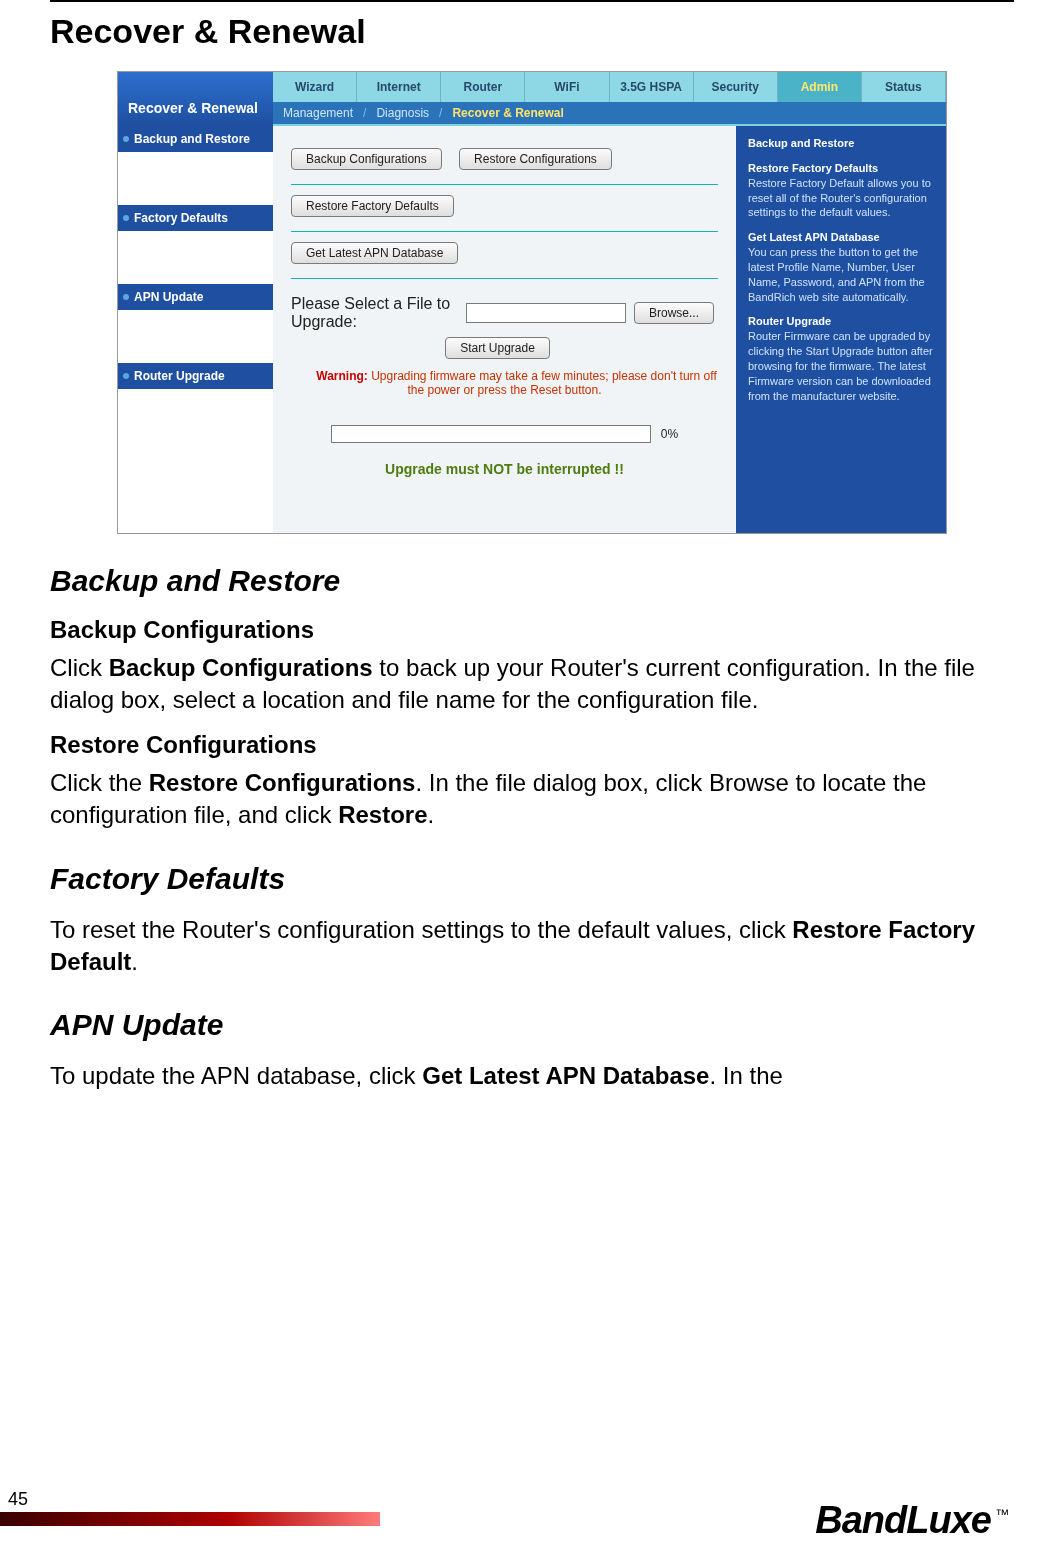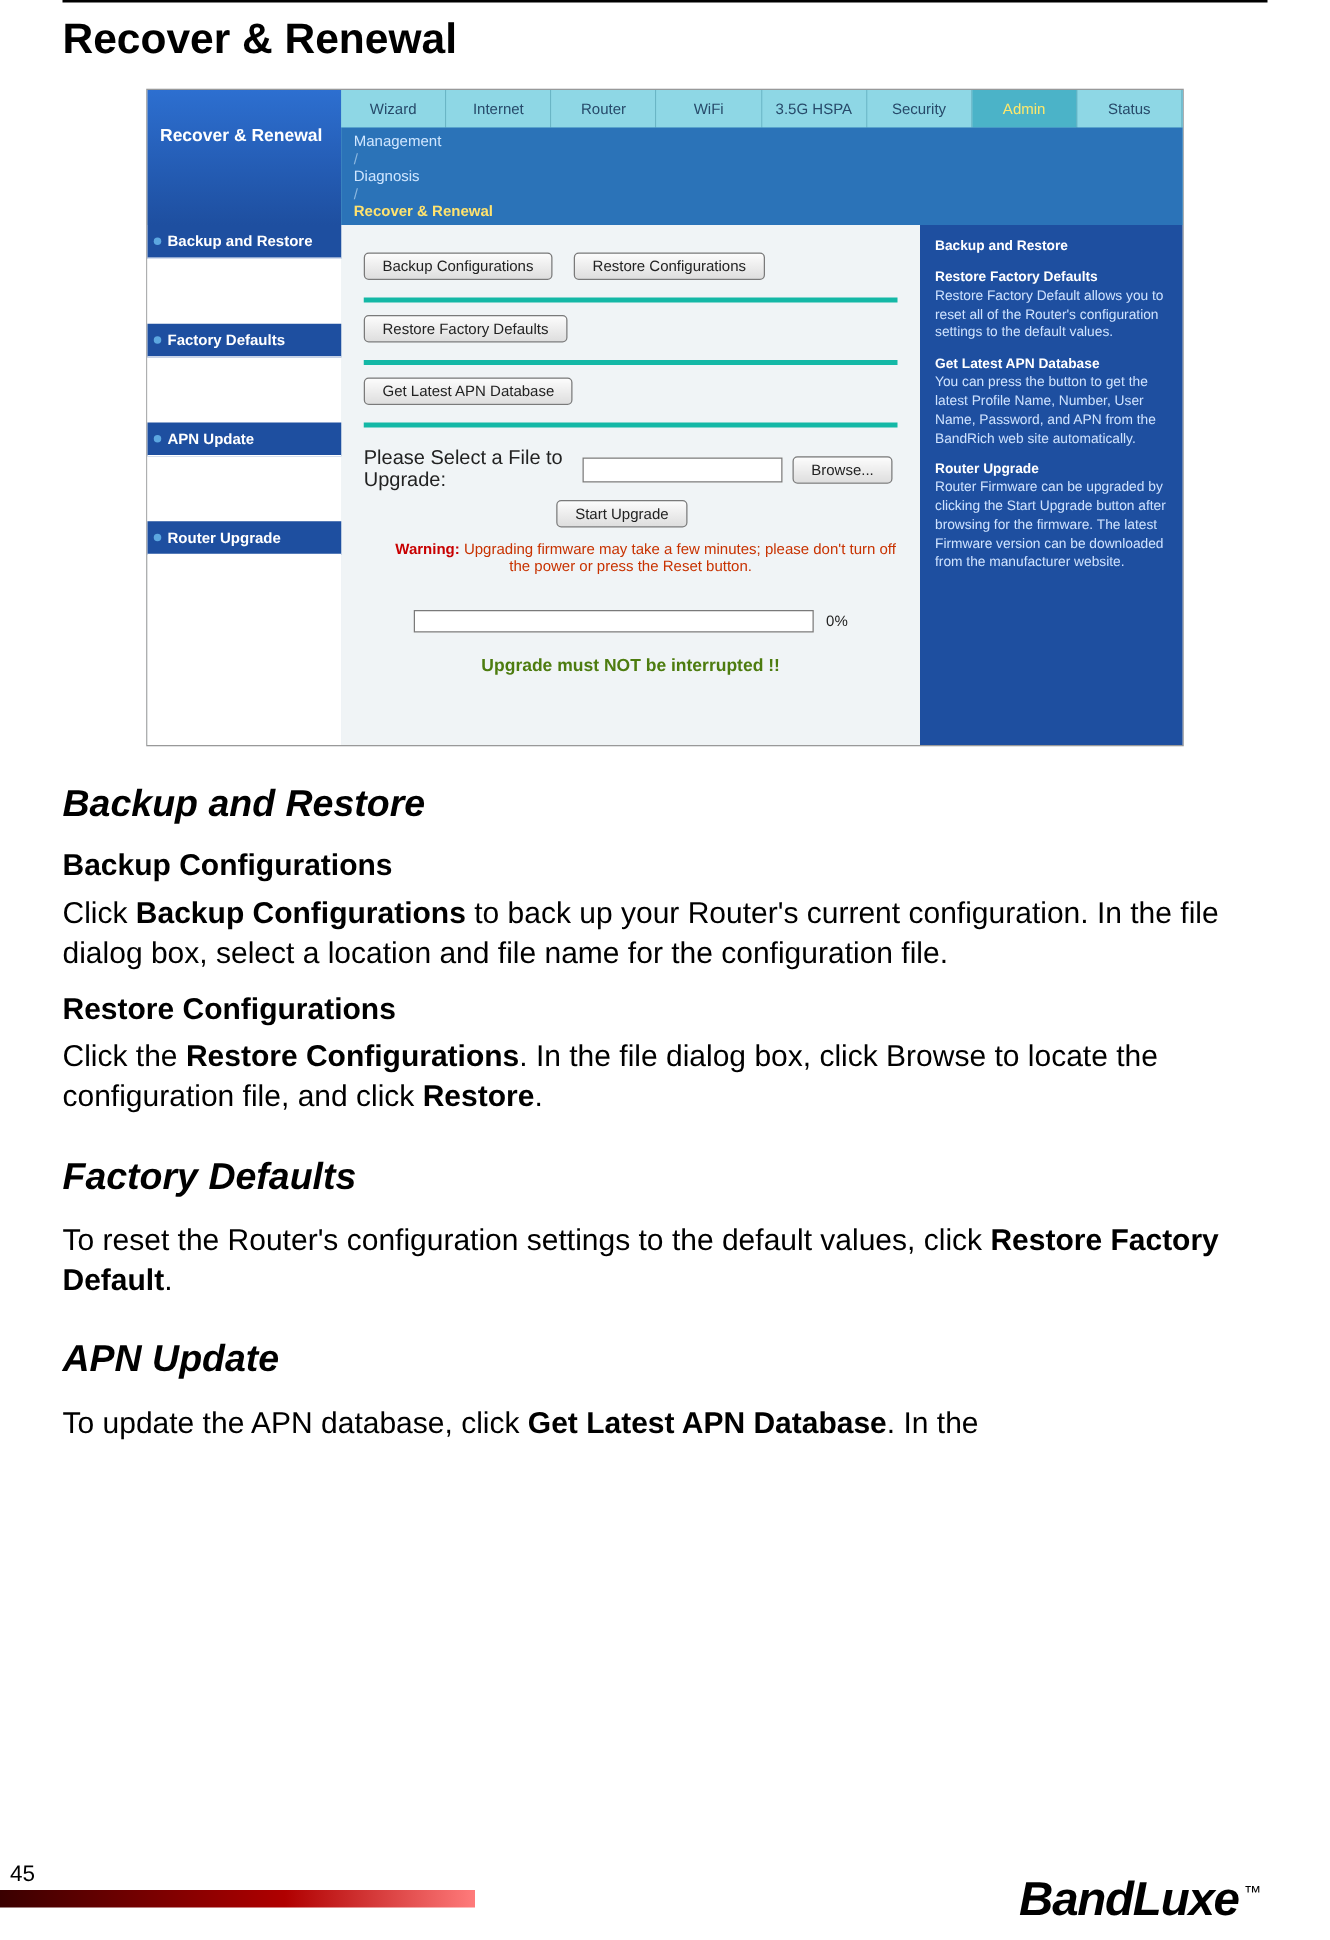--- a/index.html
+++ b/index.html
@@ -49,25 +49,25 @@
   }
   .maintabs { display: flex; }
   .maintabs .tab {
     flex: 1;
     text-align: center;
     padding: 8px 4px;
     font-size: 12px;
     color: #274a6a;
     border-right: 1px solid #6ab5c5;
     background: #8ed7e5;
-    font-weight: normal;
+    font-weight: bold;
     cursor: pointer;
   }
   .maintabs .tab.active { background: #4bb3c8; color: #ffe86b; }
-  .subtabs { display: flex; background: #2b73b8; padding: 4px 10px; font-size: 12px; color: #cfe6ff; flex-direction: column; }
+  .subtabs { display: flex; background: #2b73b8; padding: 4px 10px; font-size: 12px; color: #cfe6ff; }
   .subtabs .st { margin-right: 10px; cursor: pointer; }
   .subtabs .sep { margin-right: 10px; color: #8cb8e0; }
   .subtabs .st.active { color: #ffe36e; font-weight: bold; }
 
   .shot-body { display: flex; }
   .leftnav { width: 155px; background: #fff; }
   .leftnav .navitem {
     background: #1e4fa0;
     color: #fff;
     font-weight: bold;
@@ -86,21 +86,21 @@
     border-radius: 50%;
   }
   .leftnav .navspacer { height: 52px; background: #fff; }
 
   .midpanel {
     flex: 1;
     background: #f0f4f6;
     padding: 12px 18px;
     color: #222;
   }
-  .midpanel .group { padding: 10px 0 14px 0; border-bottom: 4px solid #14b8a6; }
+  .midpanel .group { padding: 10px 0 14px 0; border-bottom: 1px solid #14b8a6; }
   .midpanel .group:last-child { border-bottom: none; }
   .btn {
     display: inline-block;
     background: linear-gradient(#fcfcfc, #dedede);
     border: 1px solid #7a7a7a;
     border-radius: 4px;
     padding: 3px 14px;
     font-size: 12px;
     color: #222;
     margin-right: 14px;

